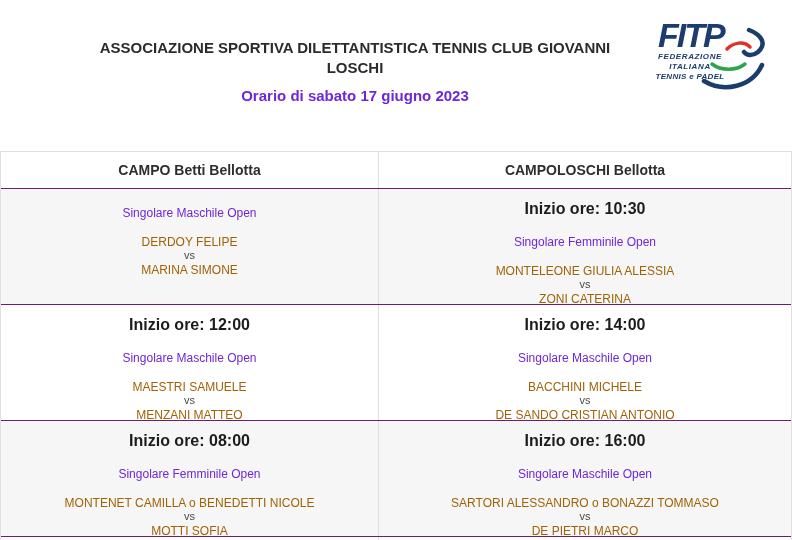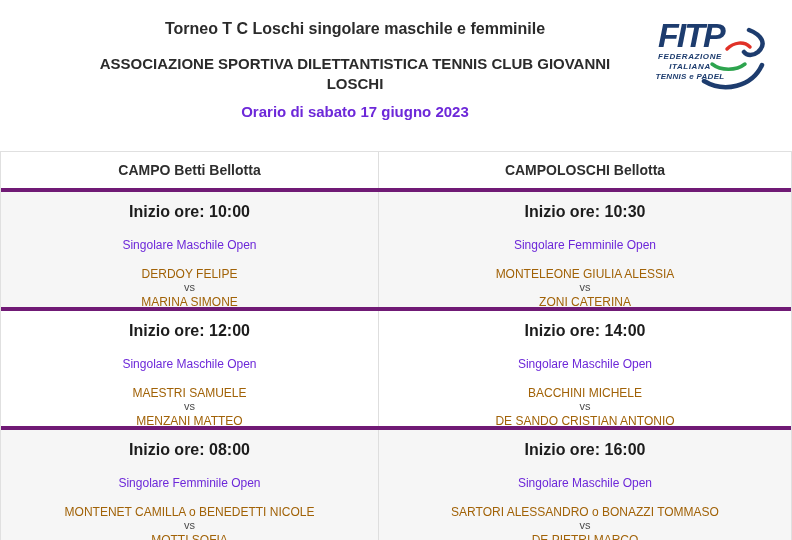--- a/index.html
+++ b/index.html
@@ -52,21 +52,21 @@
     position: absolute;
     top: 151px;
     left: 0;
     right: 0;
     border-top: 1px solid #e0e0e0;
     border-left: 1px solid #e0e0e0;
     border-right: 1px solid #e0e0e0;
   }
   .srow {
     display: flex;
-    border-bottom: 4px solid #701a75;
+    border-bottom: 1px solid #701a75;
     background: #ffffff;
   }
   .srow.striped { background: #f6f6f6; }
   .scell {
     width: 377px;
     border-right: 1px solid #dedede;
     display: flex;
     flex-direction: column;
     align-items: center;
     overflow: hidden;
@@ -109,21 +109,20 @@
   }
   .player-name.second { margin-top: 1px; }
   .srow.partial { height: 4px; border-bottom: none; }
   .srow.partial .scell { height: 4px; }
 </style>
 </head>
 <body>
 
 <div class="page-header">
   <div class="header-text">
-    <div class="page-title">Torneo T C Loschi singolare maschile e femminile</div>
     <div class="page-subtitle">
       <div>ASSOCIAZIONE SPORTIVA DILETTANTISTICA TENNIS CLUB GIOVANNI</div>
       <div>LOSCHI</div>
     </div>
     <div class="date-heading">Orario di sabato 17 giugno 2023</div>
   </div>
 
   <div class="logo-wrap">
     <svg width="140" height="86" viewBox="0 0 140 86">
       <text x="12" y="37" font-family="Liberation Sans, DejaVu Sans, sans-serif" font-size="34" font-weight="bold" font-style="italic" letter-spacing="-2" fill="#1d3c6e">FITP</text>
@@ -146,21 +145,20 @@
     <div class="scell">
       <span class="col-header">CAMPO Betti Bellotta</span>
     </div>
     <div class="scell right">
       <span class="col-header">CAMPOLOSCHI Bellotta</span>
     </div>
   </div>
 
   <div class="srow match striped">
     <div class="scell">
-      <div class="match-time"><span>Inizio ore:</span> <span>10:00</span></div>
       <div class="match-category">Singolare Maschile Open</div>
       <div class="player-name first">DERDOY FELIPE</div>
       <div class="vs-label">vs</div>
       <div class="player-name second">MARINA SIMONE</div>
     </div>
     <div class="scell right">
       <div class="match-time"><span>Inizio ore:</span> <span>10:30</span></div>
       <div class="match-category">Singolare Femminile Open</div>
       <div class="player-name first">MONTELEONE GIULIA ALESSIA</div>
       <div class="vs-label">vs</div>

